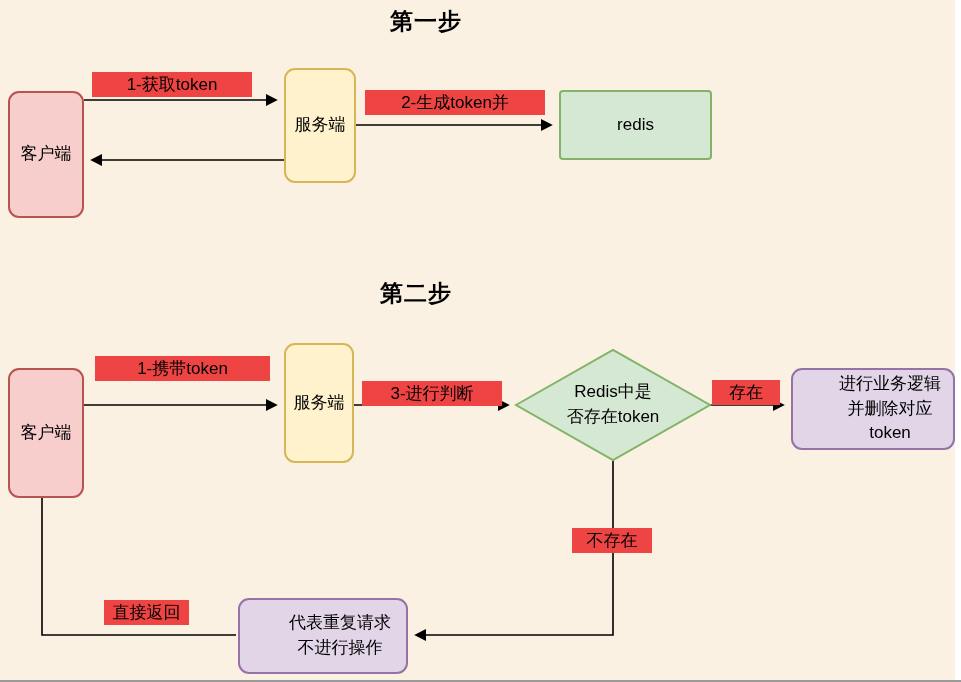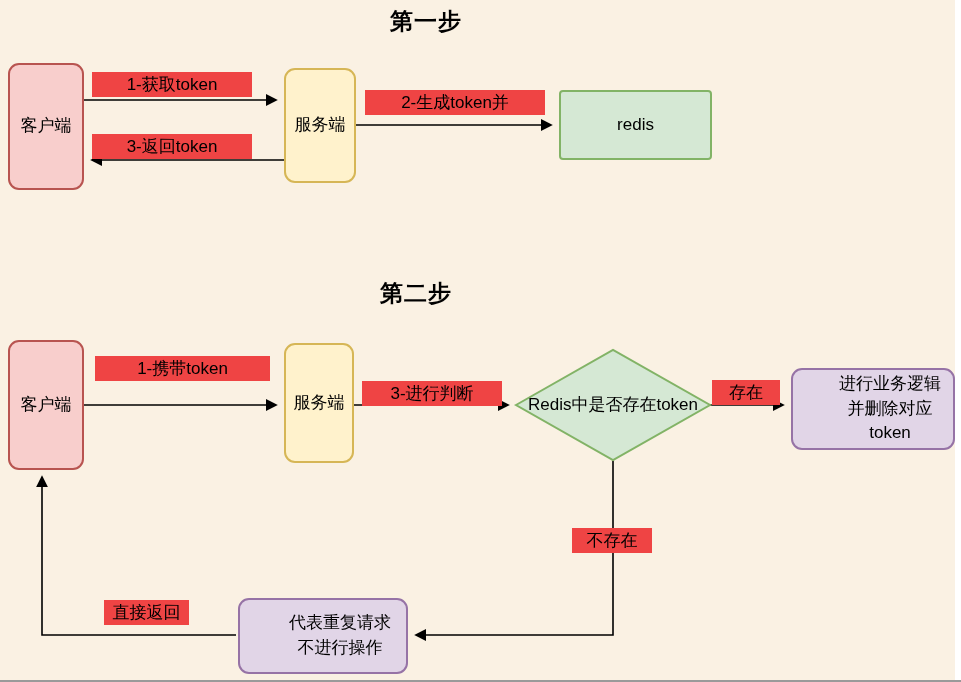--- a/index.html
+++ b/index.html
@@ -13,26 +13,26 @@
   .edges { position:absolute; left:0; top:0; width:961px; height:682px; }
   .title {
     position:absolute; font-size:23px; font-weight:bold;
     text-align:left; letter-spacing:1px;
   }
   .node {
     position:absolute; display:flex; flex-direction:column;
     align-items:center; justify-content:center; text-align:center;
     border-radius:11px; border:2px solid #000; font-size:17px; line-height:1.45;
   }
-  .pink   { background:#F8CECC; border-color:#B85450; }
+  .pink   { background:#F8CECC; border-color:#B85450;margin-top:28px; }
   .yellow { background:#FFF2CC; border-color:#D6B656; }
   .green  { background:#D5E8D4; border-color:#82B366; }
   .purple { background:#E1D5E7; border-color:#9673A6;padding-left:34px; }
   .diamond-text {
-    position:absolute; display:flex; flex-direction:row;
+    position:absolute; display:flex; flex-direction:column;
     align-items:center; justify-content:center; text-align:center;
     font-size:17px; line-height:1.45; background:transparent;
   }
   .edge-label {
     position:absolute; text-align:center; font-size:17px;
     line-height:25px; background:#ef4444; padding:0 2px;
   }
   .line { display:block; }
   .window-edge {
     position:absolute; right:0; top:0; width:6px; height:682px; background:#ffffff;
@@ -72,21 +72,20 @@
   <div class="node yellow" style="left:284px; top:68px; width:72px; height:115px;">
     <span class="line">服务端</span>
   </div>
 
   <div class="node green" style="left:559px; top:90px; width:153px; height:70px; border-radius:4px;">
     <span class="line">redis</span>
   </div>
 
   <div class="edge-label" style="left:92px; top:72px; width:160px;">1-获取token</div>
 
-  <div class="edge-label" style="left:92px; top:134px; width:160px;">3-返回token</div>
 
   <div class="edge-label" style="left:365px; top:70px; width:180px;margin-top:20px;">
     <span class="line">2-生成token并</span>
   </div>
 
   <div class="title" style="left:380px; top:278px; width:130px;">第二步</div>
 
   <div class="node pink" style="left:8px; top:340px; width:76px; height:130px;">
     <span class="line">客户端</span>
   </div>

